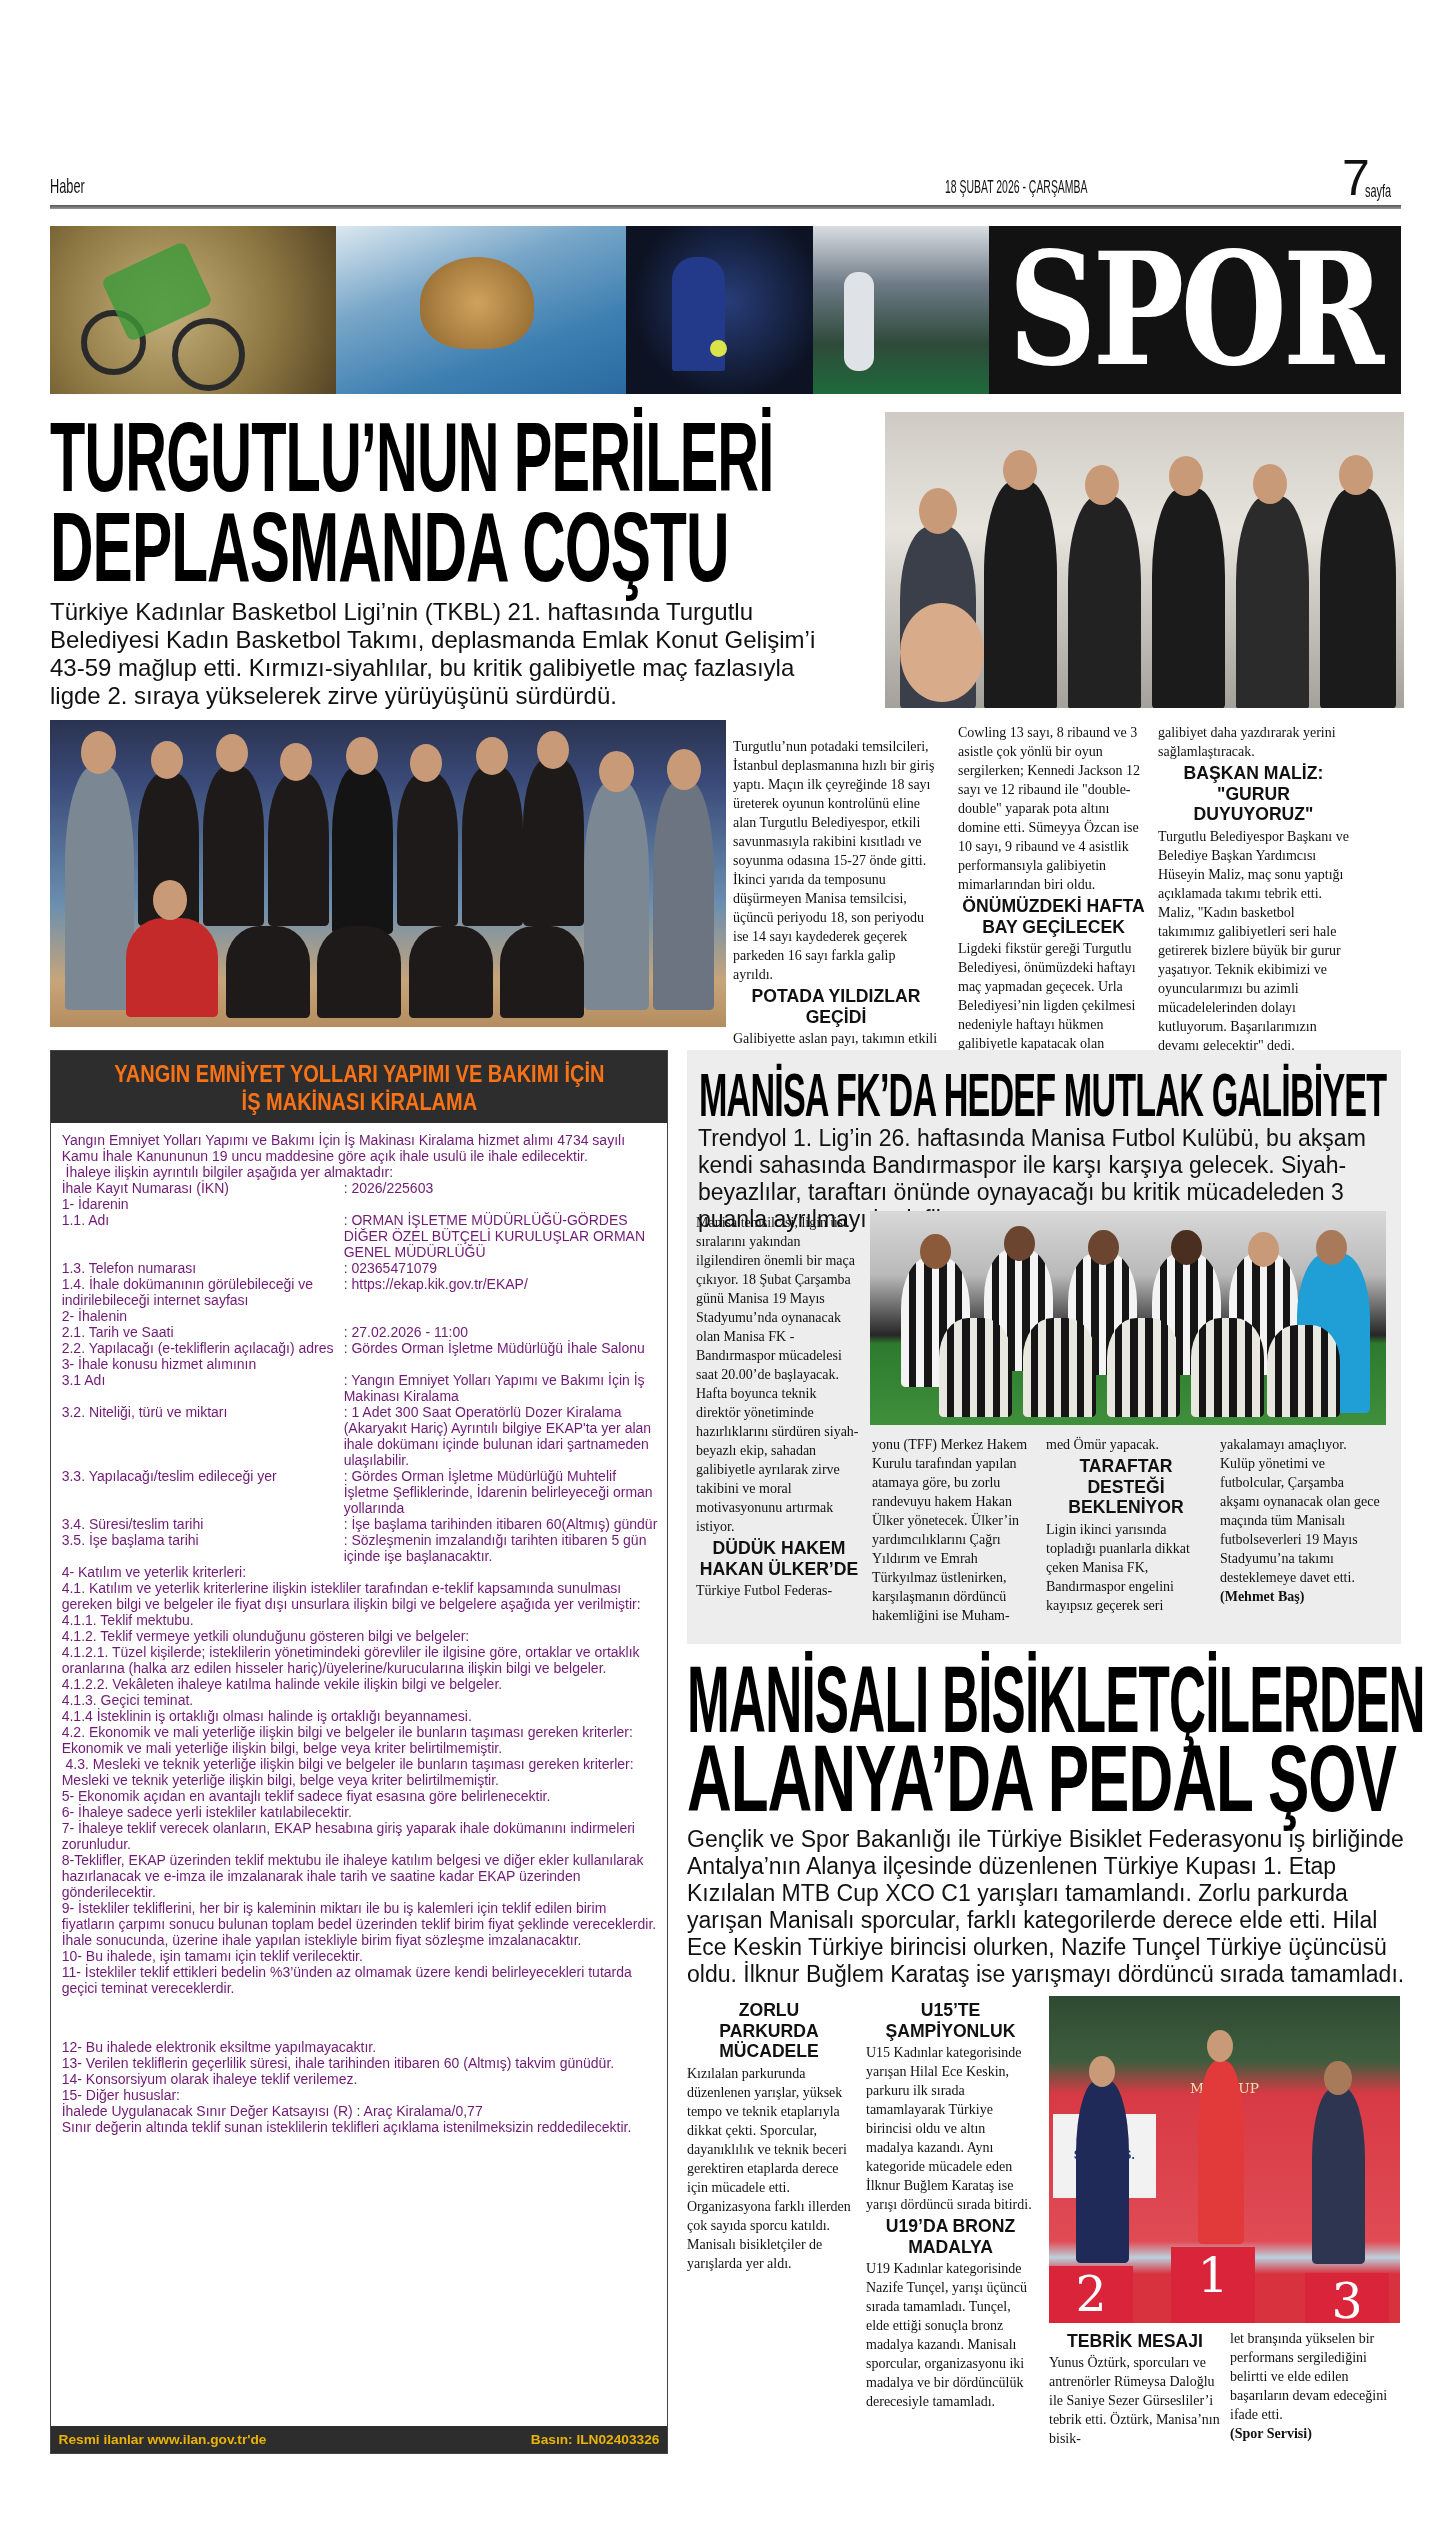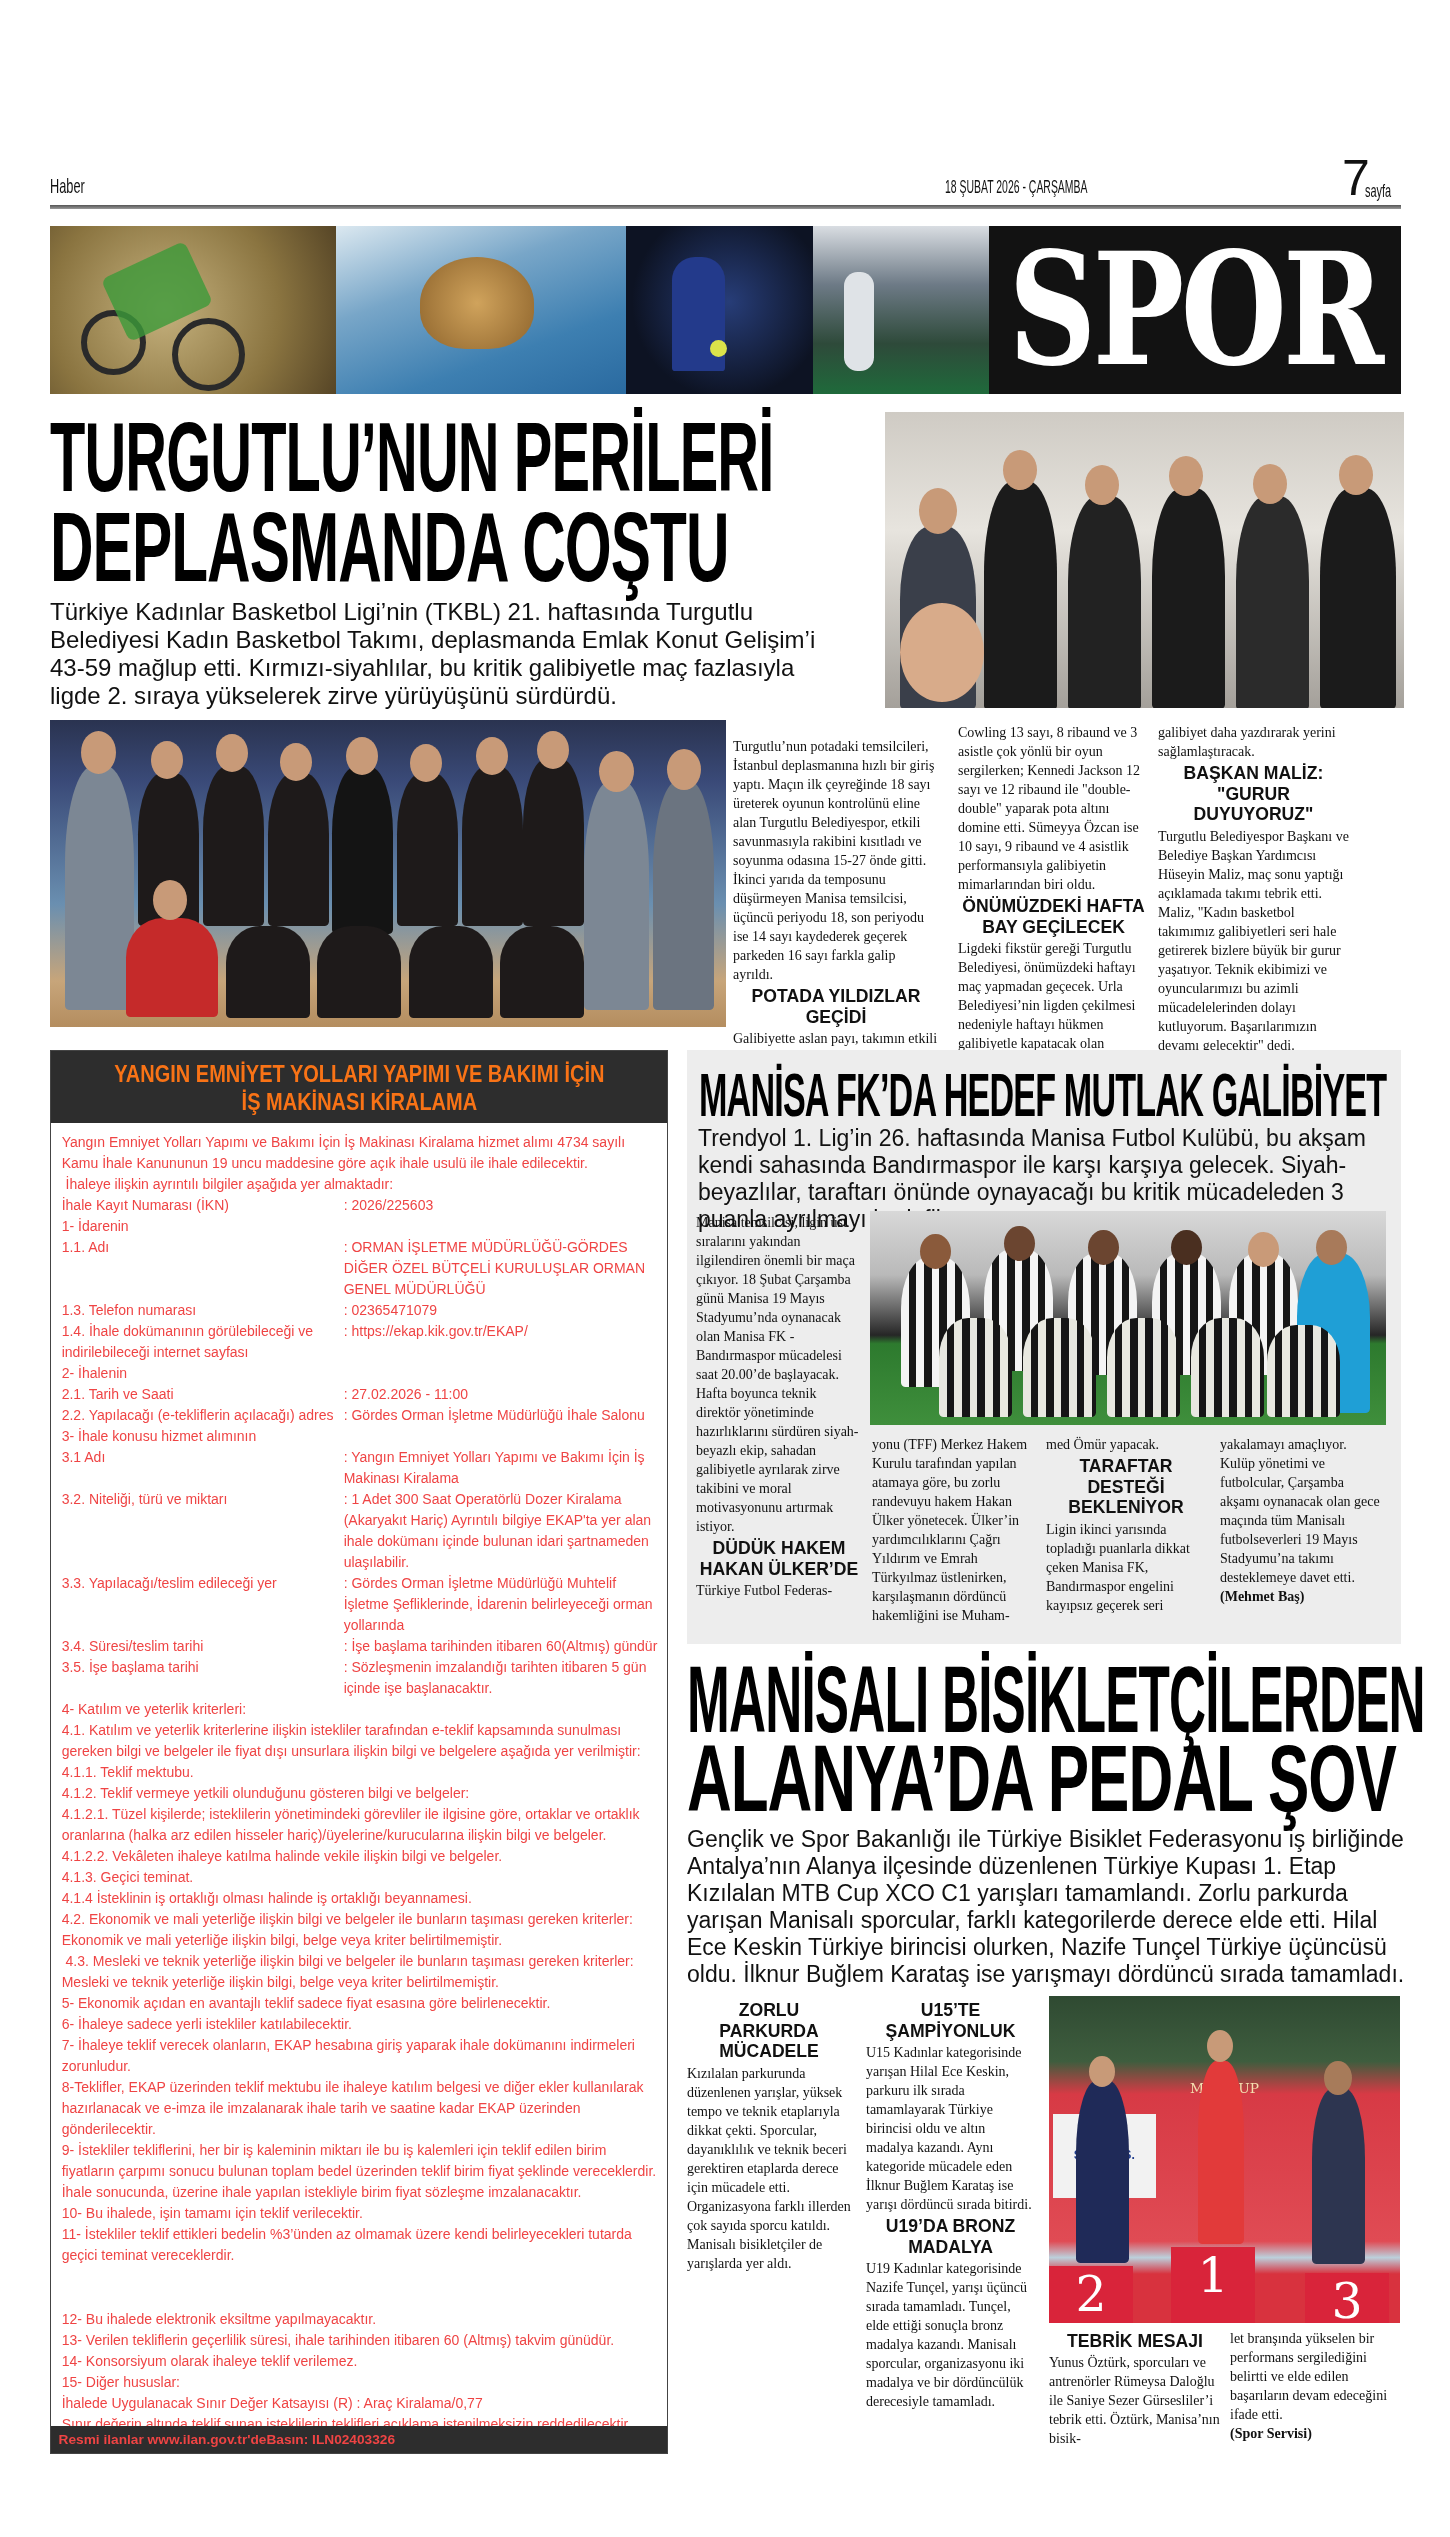--- a/index.html
+++ b/index.html
@@ -41,26 +41,26 @@
   .pod{position:absolute;bottom:0;background:#d9243a;color:#fff;font-family:"DejaVu Serif",serif;font-size:49px;text-align:center;}
   
   .col{font-family:"Liberation Serif",serif;font-size:14px;line-height:19px;color:#111;text-align:left;}
   .col p{margin:0;}
   .sub{font-family:"Liberation Sans",sans-serif;font-weight:bold;font-size:17.6px;line-height:20.6px;text-align:center;margin:2.3px 0 1.5px;}
   .sig{font-weight:bold;}
   
   .ihale{left:50px;top:1050px;width:618px;height:1404px;border:1.5px solid #444;box-sizing:border-box;background:#fff;}
   .ih-head{background:#2d2d2d;color:#f97316;font-family:"Liberation Sans",sans-serif;font-weight:bold;font-size:24.4px;line-height:27.5px;text-align:center;padding:9.2px 7.6px 7.6px;}
   .ih-head div{transform:scaleX(.82);}
-  .ih-body{padding:9.2px 7.6px 0 10.7px;font-family:"Liberation Sans",sans-serif;font-size:14px;line-height:21px;color:#ef4444;}
+  .ih-body{padding:9.2px 7.6px 0 10.7px;font-family:"Liberation Sans",sans-serif;font-size:14px;line-height:16px;color:#701a75;}
   .ih-body .row{display:flex;}
   .ih-body .k{width:282px;flex:none;}
   .ih-body .v{flex:1;}
   .ih-body .blk{margin:0;}
-  .ih-foot{position:absolute;left:0;right:0;bottom:0;height:27.5px;background:#2d2d2d;color:#ef4444;font-family:"Liberation Sans",sans-serif;font-weight:bold;font-size:13.7px;line-height:27.5px;display:flex;padding:0 7.6px;}
+  .ih-foot{position:absolute;left:0;right:0;bottom:0;height:27.5px;background:#2d2d2d;color:#eab308;font-family:"Liberation Sans",sans-serif;font-weight:bold;font-size:13.7px;line-height:27.5px;display:flex;justify-content:space-between;padding:0 7.6px;}
   
   .mfk{left:687px;top:1050px;width:714px;height:594px;background:#ededed;}
   .h2{left:699px;top:1065px;font-size:61px;line-height:61px;transform:scaleX(.56);}
   .lead2{left:698px;top:1125px;width:702px;font-size:23px;line-height:27px;}
   .h3a{left:687px;top:1652px;font-size:95px;line-height:95px;transform:scaleX(.54);}
   .h3b{left:687px;top:1731px;font-size:95px;line-height:95px;transform:scaleX(.652);}
   .lead3{left:687px;top:1826px;width:721px;font-size:23px;line-height:27px;}
 </style>
 </head>
 <body>

